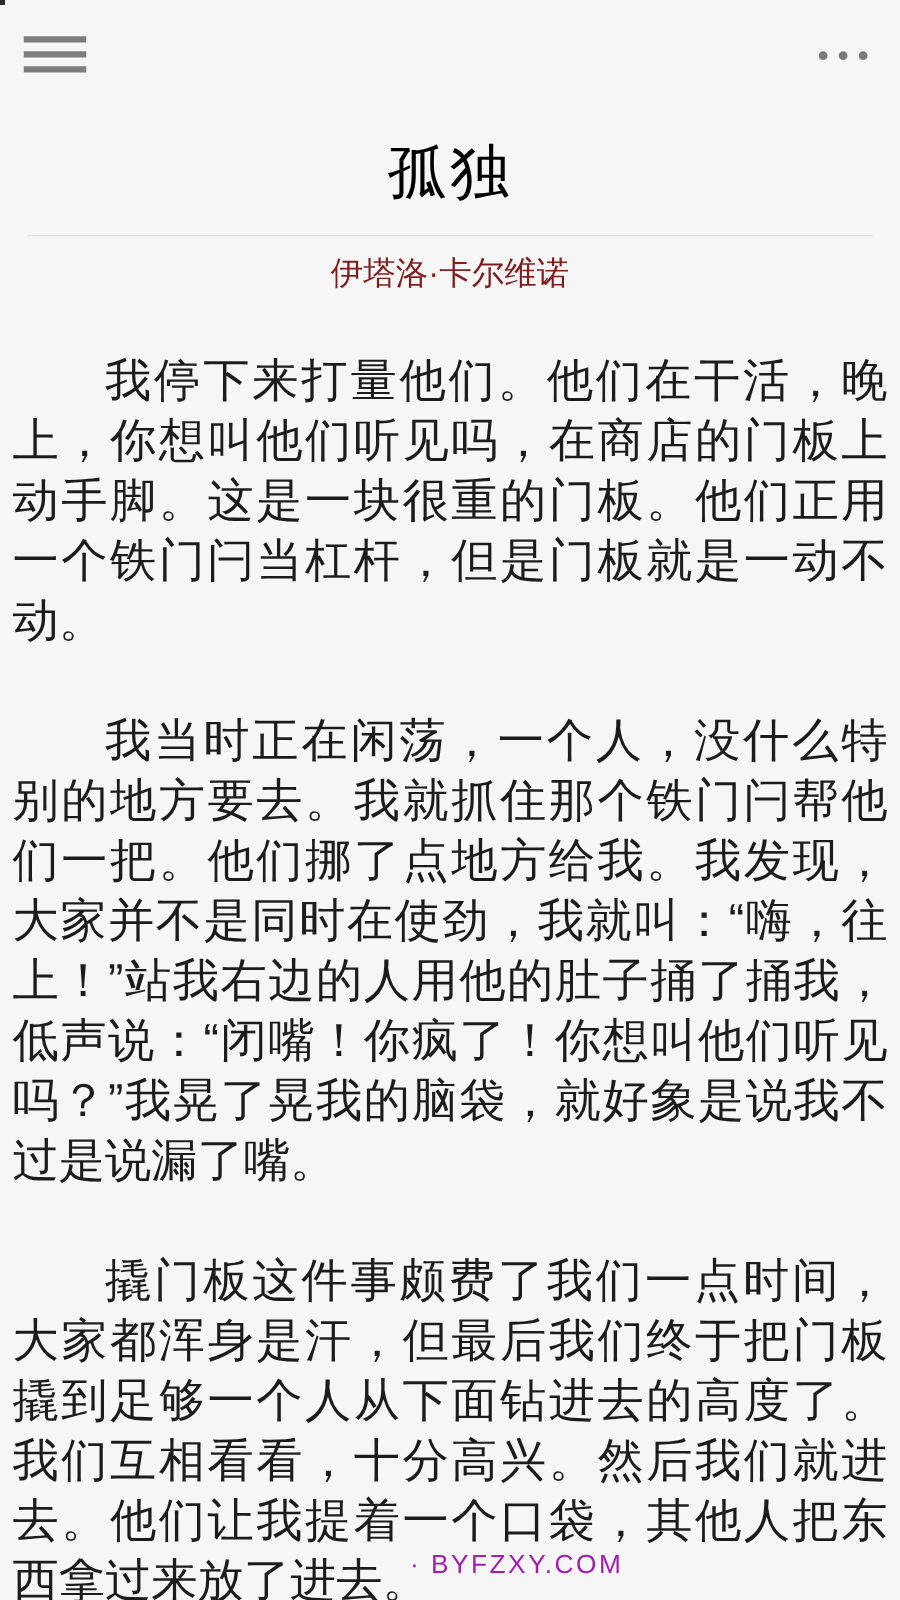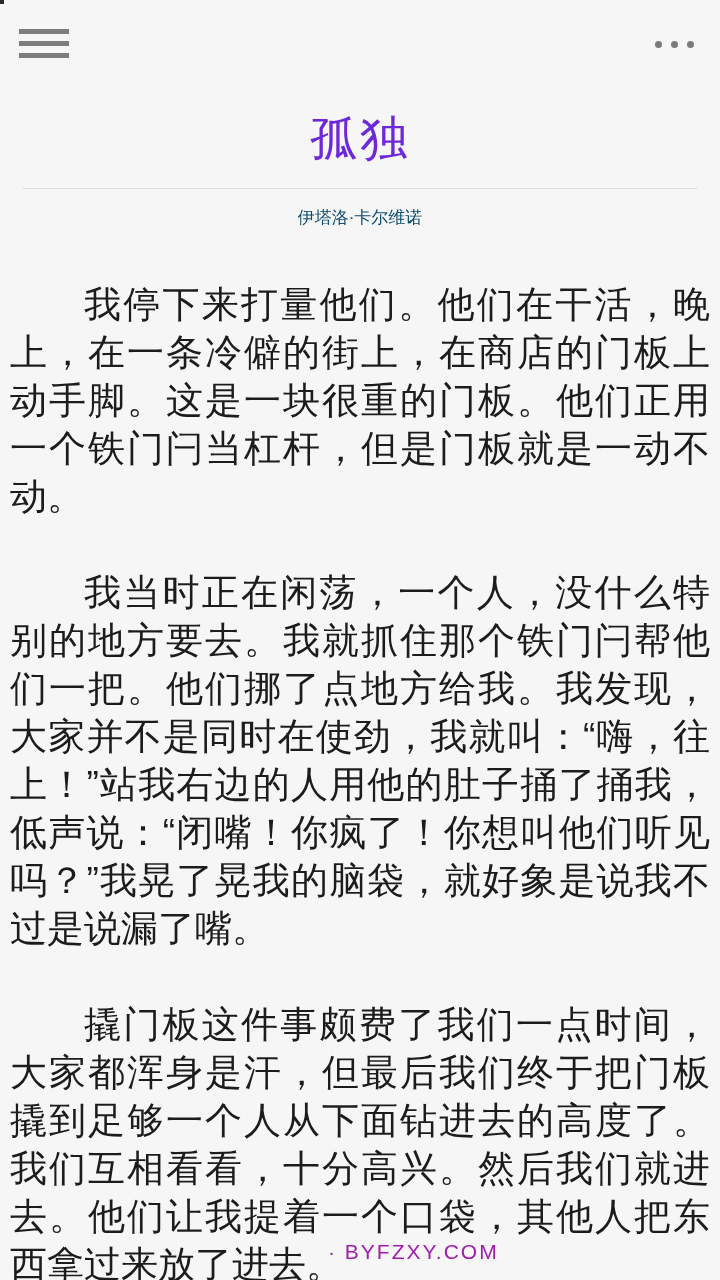--- a/index.html
+++ b/index.html
@@ -50,34 +50,34 @@
     border-radius: 50%;
     background: #7a7a7a;
   }
   
   .article-title {
     margin-top: 48px;
     text-align: center;
     font-size: 48px;
     line-height: 58px;
     font-weight: 400;
-    color: #6d28d9;
+    color: #000000;
     letter-spacing: 2px;
   }
   .title-divider {
     height: 1px;
     background: #e0e0e0;
     margin: 20px 22px 0 22px;
   }
   .article-author {
     margin-top: 14px;
     text-align: center;
-    font-size: 17px;
+    font-size: 26px;
     line-height: 30px;
-    color: #0c4a6e;
+    color: #7f1d1d;
   }
   
   .article-body {
     margin: 48px 10px 0 10px;
     font-size: 37px;
     line-height: 48px;
     color: #1c1c1c;
     text-align: justify;
   }
   .article-body p {
@@ -115,18 +115,18 @@
   </div>
 </div>
 
 <h1 class="article-title">孤独</h1>
 
 <div class="title-divider"></div>
 
 <div class="article-author">伊塔洛·卡尔维诺</div>
 
 <div class="article-body">
-  <p>我停下来打量他们。他们在干活，晚上，在一条冷僻的街上，在商店的门板上动手脚。这是一块很重的门板。他们正用一个铁门闩当杠杆，但是门板就是一动不动。</p>
+  <p>我停下来打量他们。他们在干活，晚上，你想叫他们听见吗，在商店的门板上动手脚。这是一块很重的门板。他们正用一个铁门闩当杠杆，但是门板就是一动不动。</p>
   <p>我当时正在闲荡，一个人，没什么特别的地方要去。我就抓住那个铁门闩帮他们一把。他们挪了点地方给我。我发现，大家并不是同时在使劲，我就叫：“嗨，往上！”站我右边的人用他的肚子捅了捅我，低声说：“闭嘴！你疯了！你想叫他们听见吗？”我晃了晃我的脑袋，就好象是说我不过是说漏了嘴。</p>
   <p>撬门板这件事颇费了我们一点时间，大家都浑身是汗，但最后我们终于把门板撬到足够一个人从下面钻进去的高度了。我们互相看看，十分高兴。然后我们就进去。他们让我提着一个口袋，其他人把东西拿过来放了进去。</p>
 </div>
 
 <div class="watermark">· BYFZXY.COM</div>
 
 </body></html>

